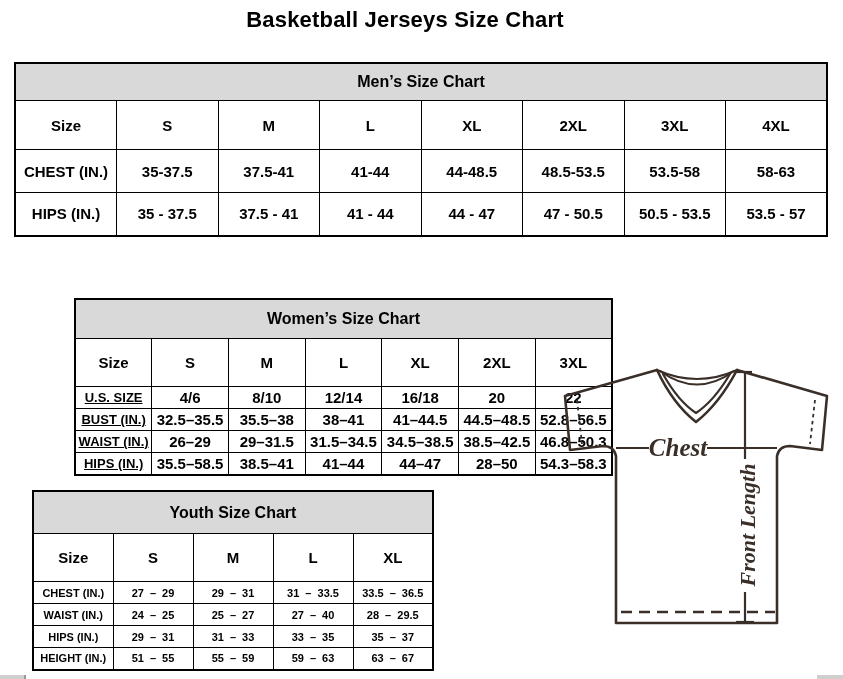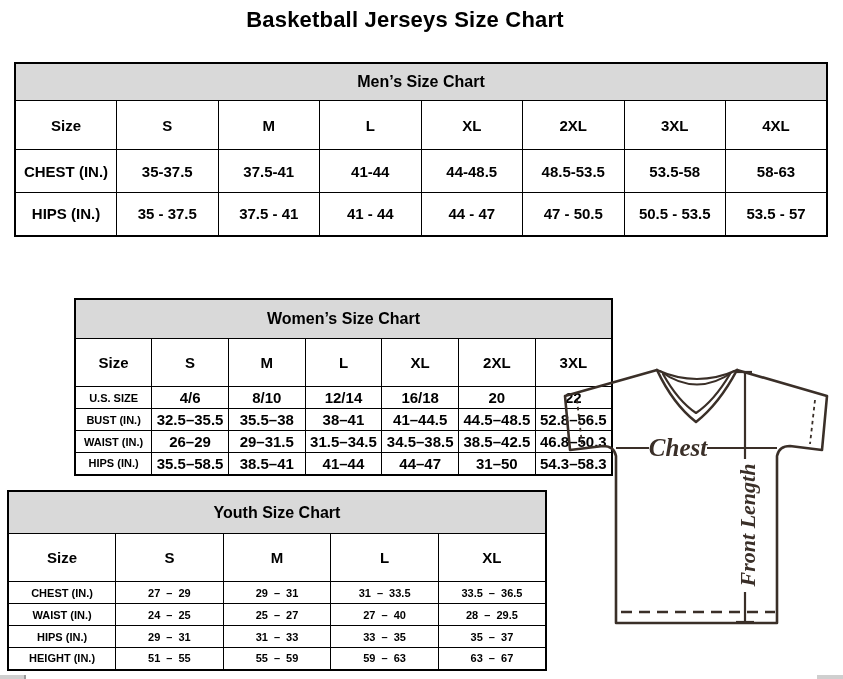--- a/index.html
+++ b/index.html
@@ -44,25 +44,25 @@
   .men tbody tr { height: 43px; }
   .men tbody th, .men tbody td { font-size: 15px; }
   .men .firstcol { width: 118px; }
 
   
   .women { left: 26px; top: 298px; width: 539px; margin-left: 48px; }
   .women .tbl-title { height: 38px; font-size: 16px; }
   .women thead tr.colrow th { height: 47px; font-size: 15px; }
   .women tbody tr { height: 22px; }
   .women tbody th, .women tbody td { font-size: 15px; }
-  .women tbody th.rowlabel { font-size: 11px; }
+  .women tbody th.rowlabel { font-size: 13px; text-decoration: underline; }
   .women .firstcol { width: 86px; }
 
   
-  .youth { left: 7px; top: 490px; width: 540px; }
+  .youth { left: 32px; top: 490px; width: 402px; }
   .youth .tbl-title { height: 41px; font-size: 16px; }
   .youth thead tr.colrow th { height: 47px; font-size: 15px; }
   .youth tbody tr { height: 22px; }
   .youth tbody th, .youth tbody td { font-size: 11px; word-spacing: 3px; }
   .youth tbody th.rowlabel { font-size: 11px; word-spacing: 0; }
   .youth .firstcol { width: 123px; }
 
   .jersey-wrap {
     position: absolute;
     left: 555px; top: 360px;
@@ -171,21 +171,21 @@
         <td>34.5–38.5</td>
         <td>38.5–42.5</td>
         <td>46.8–50.3</td>
       </tr>
       <tr>
         <th class="rowlabel firstcol">HIPS (IN.)</th>
         <td>35.5–58.5</td>
         <td>38.5–41</td>
         <td>41–44</td>
         <td>44–47</td>
-        <td>31–50</td>
+        <td>28–50</td>
         <td>54.3–58.3</td>
       </tr>
     </tbody>
 </table>
 
 <table class="size-table youth">
   <thead>
     <tr>
       <th class="tbl-title" colspan="5">Youth Size Chart</th>
     </tr>

